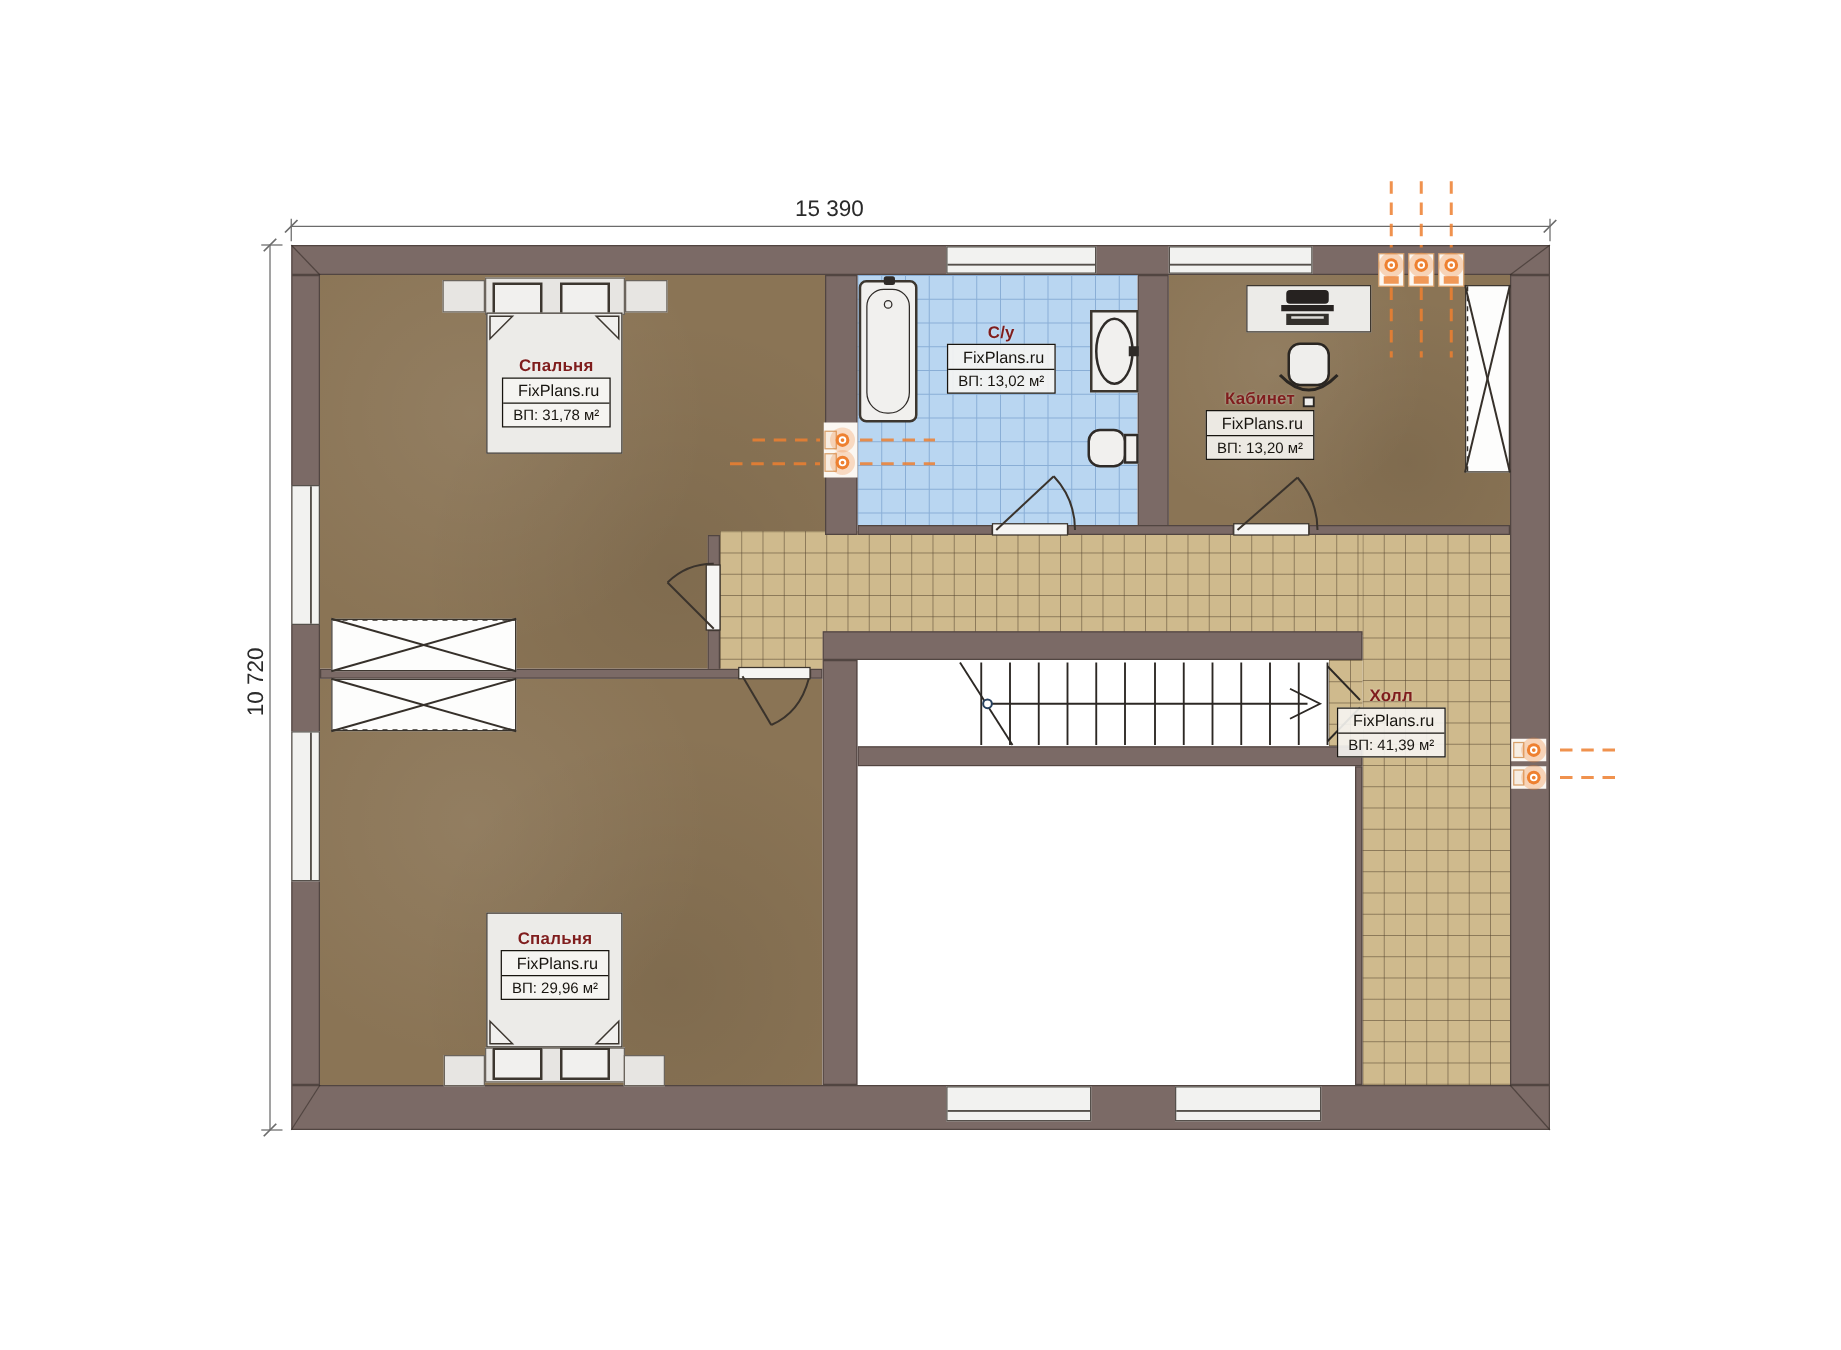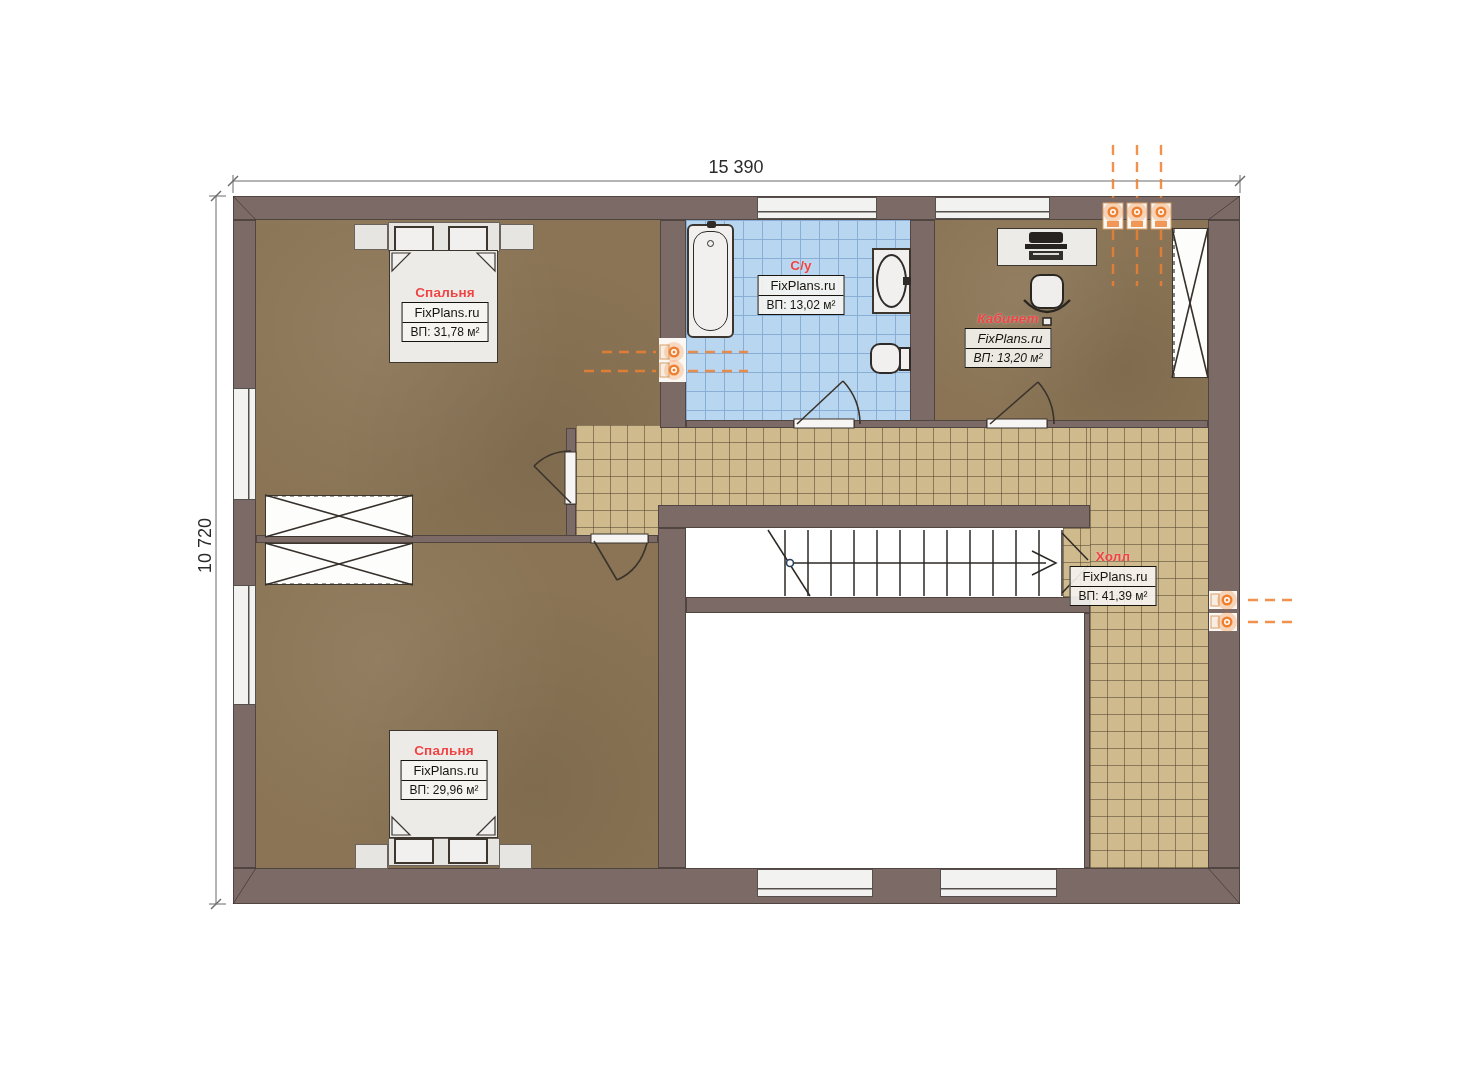--- a/index.html
+++ b/index.html
@@ -31,21 +31,21 @@
 
   
   .furn{background:#ecebe8;border:1.5px solid #3c362f;}
   .furn-lite{background:#e7e5e2;border:1.2px solid #6b645c;}
   .pillow{background:#f1f0ee;border:2px solid #3c362f;}
   .round6{border-radius:6px;}
 
   
   .room-label{position:absolute;display:flex;flex-direction:column;align-items:center;z-index:40;
               transform:translateX(-50%);}
-  .room-label .rname{font-weight:bold;font-size:13.5px;color:#ef4444;margin-bottom:2px;
+  .room-label .rname{font-weight:bold;font-size:13.5px;color:#7f1d1d;margin-bottom:2px;
                      letter-spacing:.2px;text-shadow:0 0 2px rgba(255,255,255,.5);}
   .room-label .lbox{border:1.6px solid #17140f;background:rgba(246,245,242,.9);text-align:right;}
   .room-label .wm{font-size:13px;line-height:17px;padding:1px 8px;border-bottom:1.6px solid #17140f;color:#17140f;}
   .room-label .ar{font-size:12px;line-height:16px;padding:1px 8px;color:#17140f;}
 
   .dim-text{position:absolute;font-size:18px;color:#2a2a2a;z-index:50;}
   svg.linework{position:absolute;left:0;top:0;z-index:30;pointer-events:none;}
 </style>
 </head>
 <body>
@@ -282,40 +282,40 @@
           <rect x="1209" y="613" width="28" height="18" fill="#fbf7f2"></rect>
           <rect x="1211" y="616" width="8" height="12" fill="#f7ede2" stroke="#d8a06a"></rect>
           <circle cx="1227" cy="622" r="10" fill="rgba(238,128,48,.3)"></circle>
           <circle cx="1227" cy="622" r="5.5" fill="#ee8030"></circle>
           <circle cx="1227" cy="622" r="3" fill="#fff"></circle>
           <circle cx="1227" cy="622" r="1.5" fill="#ee8030"></circle>
         </g>
     </g>
   </svg>
 
-  <div class="dim-text" style="left:636px;top:157px;width:200px;text-align:center;">15 390</div>
+  <div class="dim-text" style="left:636px;top:157px;width:200px;text-align:left;">15 390</div>
   <div class="dim-text" style="left:150px;top:535px;width:110px;text-align:center;transform:rotate(-90deg);">10 720</div>
 
   <div class="room-label" style="left:445px;top:285px;">
     <div class="rname">Спальня</div>
     <div class="lbox">
       <div class="wm">FixPlans.ru</div>
       <div class="ar">ВП: 31,78 м²</div>
     </div>
   </div>
 
   <div class="room-label" style="left:801px;top:258px;">
     <div class="rname">С/у</div>
     <div class="lbox">
       <div class="wm">FixPlans.ru</div>
       <div class="ar">ВП: 13,02 м²</div>
     </div>
   </div>
 
-  <div class="room-label" style="left:1008px;top:311px;font-style:italic;">
+  <div class="room-label" style="left:1008px;top:311px;">
     <div class="rname">Кабинет</div>
     <div class="lbox">
       <div class="wm">FixPlans.ru</div>
       <div class="ar">ВП: 13,20 м²</div>
     </div>
   </div>
 
   <div class="room-label" style="left:1113px;top:549px;">
     <div class="rname">Холл</div>
     <div class="lbox">

